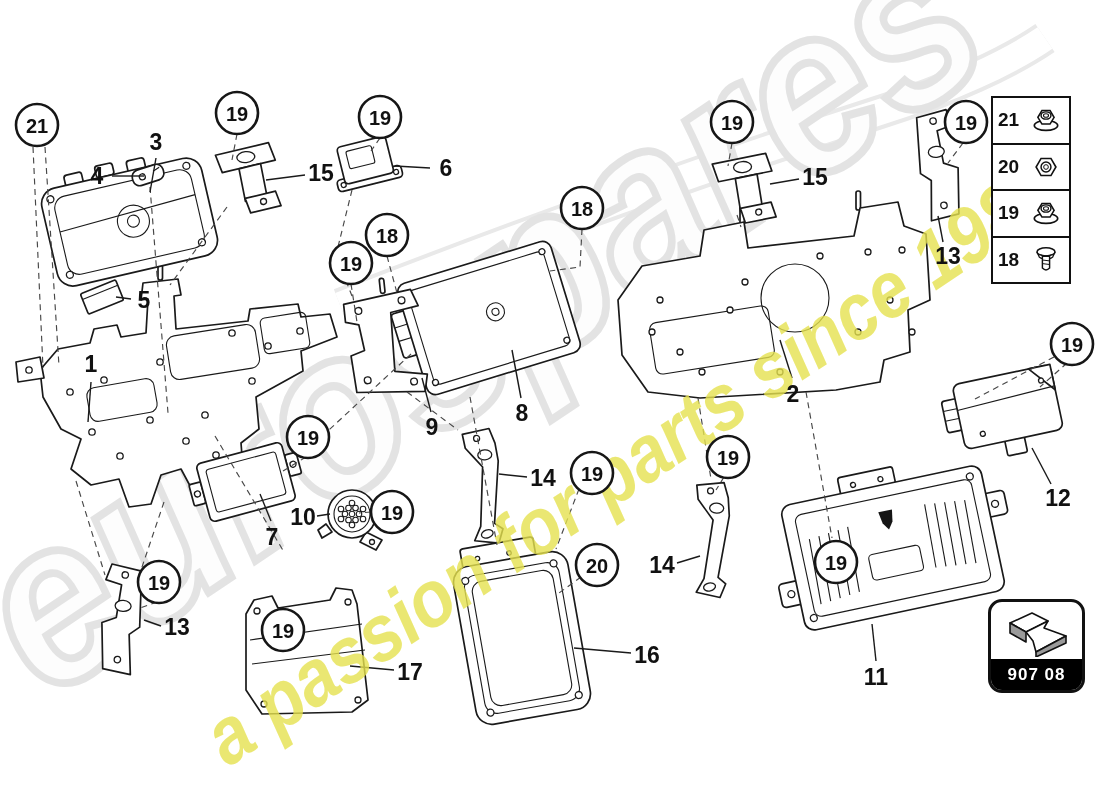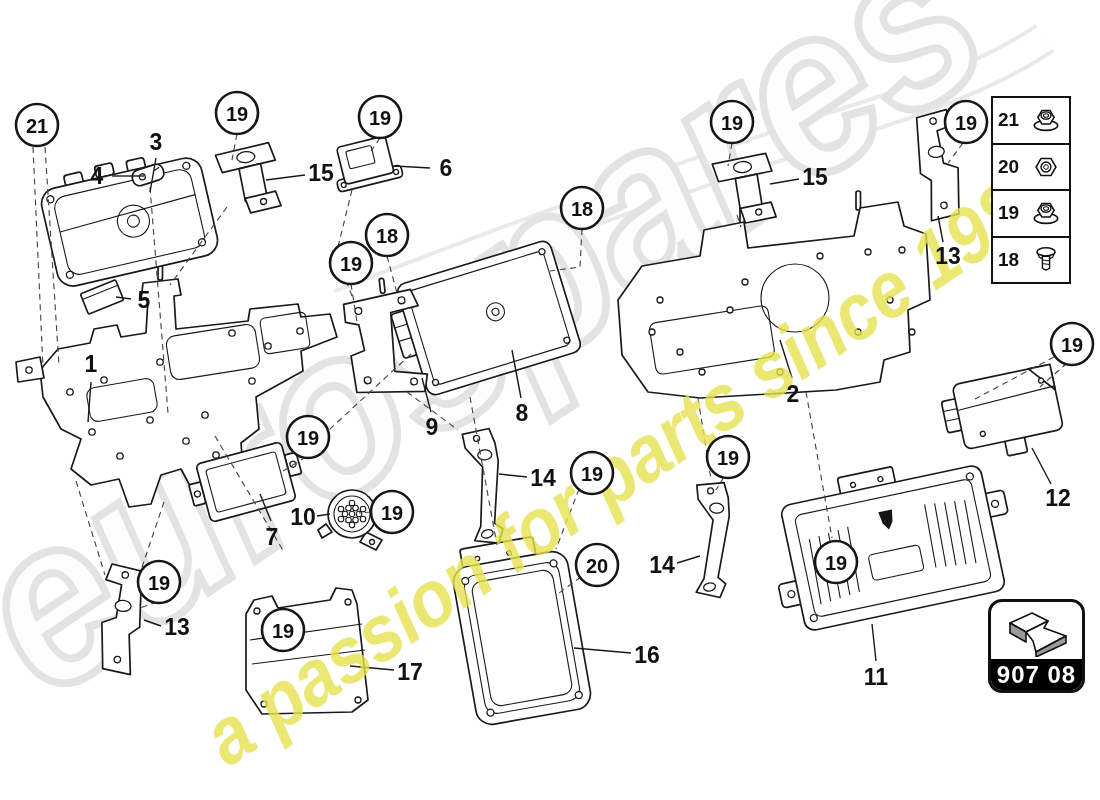--- a/index.html
+++ b/index.html
@@ -32,21 +32,21 @@
               padding:0 5px;border-bottom:2px solid #111;}
   .legend-row:last-child{border-bottom:none;}
   .legend-num{font-weight:bold;font-size:19px;color:#111;}
   .fastener-icon{width:36px;height:36px;}
 
   
   .code-box{position:absolute;left:988px;top:599px;width:97px;height:94px;border:3px solid #111;
             border-radius:14px;background:#fff;overflow:hidden;display:flex;flex-direction:column;
             box-sizing:border-box;}
   .code-arrow{flex:1;display:flex;align-items:center;justify-content:center;}
-  .code-bar{height:31px;background:#000;color:#fff;font-weight:bold;font-size:24px;
+  .code-bar{height:31px;background:#000;color:#fff;font-weight:bold;font-size:17px;
             display:flex;align-items:center;justify-content:center;letter-spacing:1px;}
 </style>
 </head>
 <body>
 
 <div class="stage">
 
   <svg class="diagram-svg" width="1100" height="800" viewBox="0 0 1100 800">
 
     <defs>

